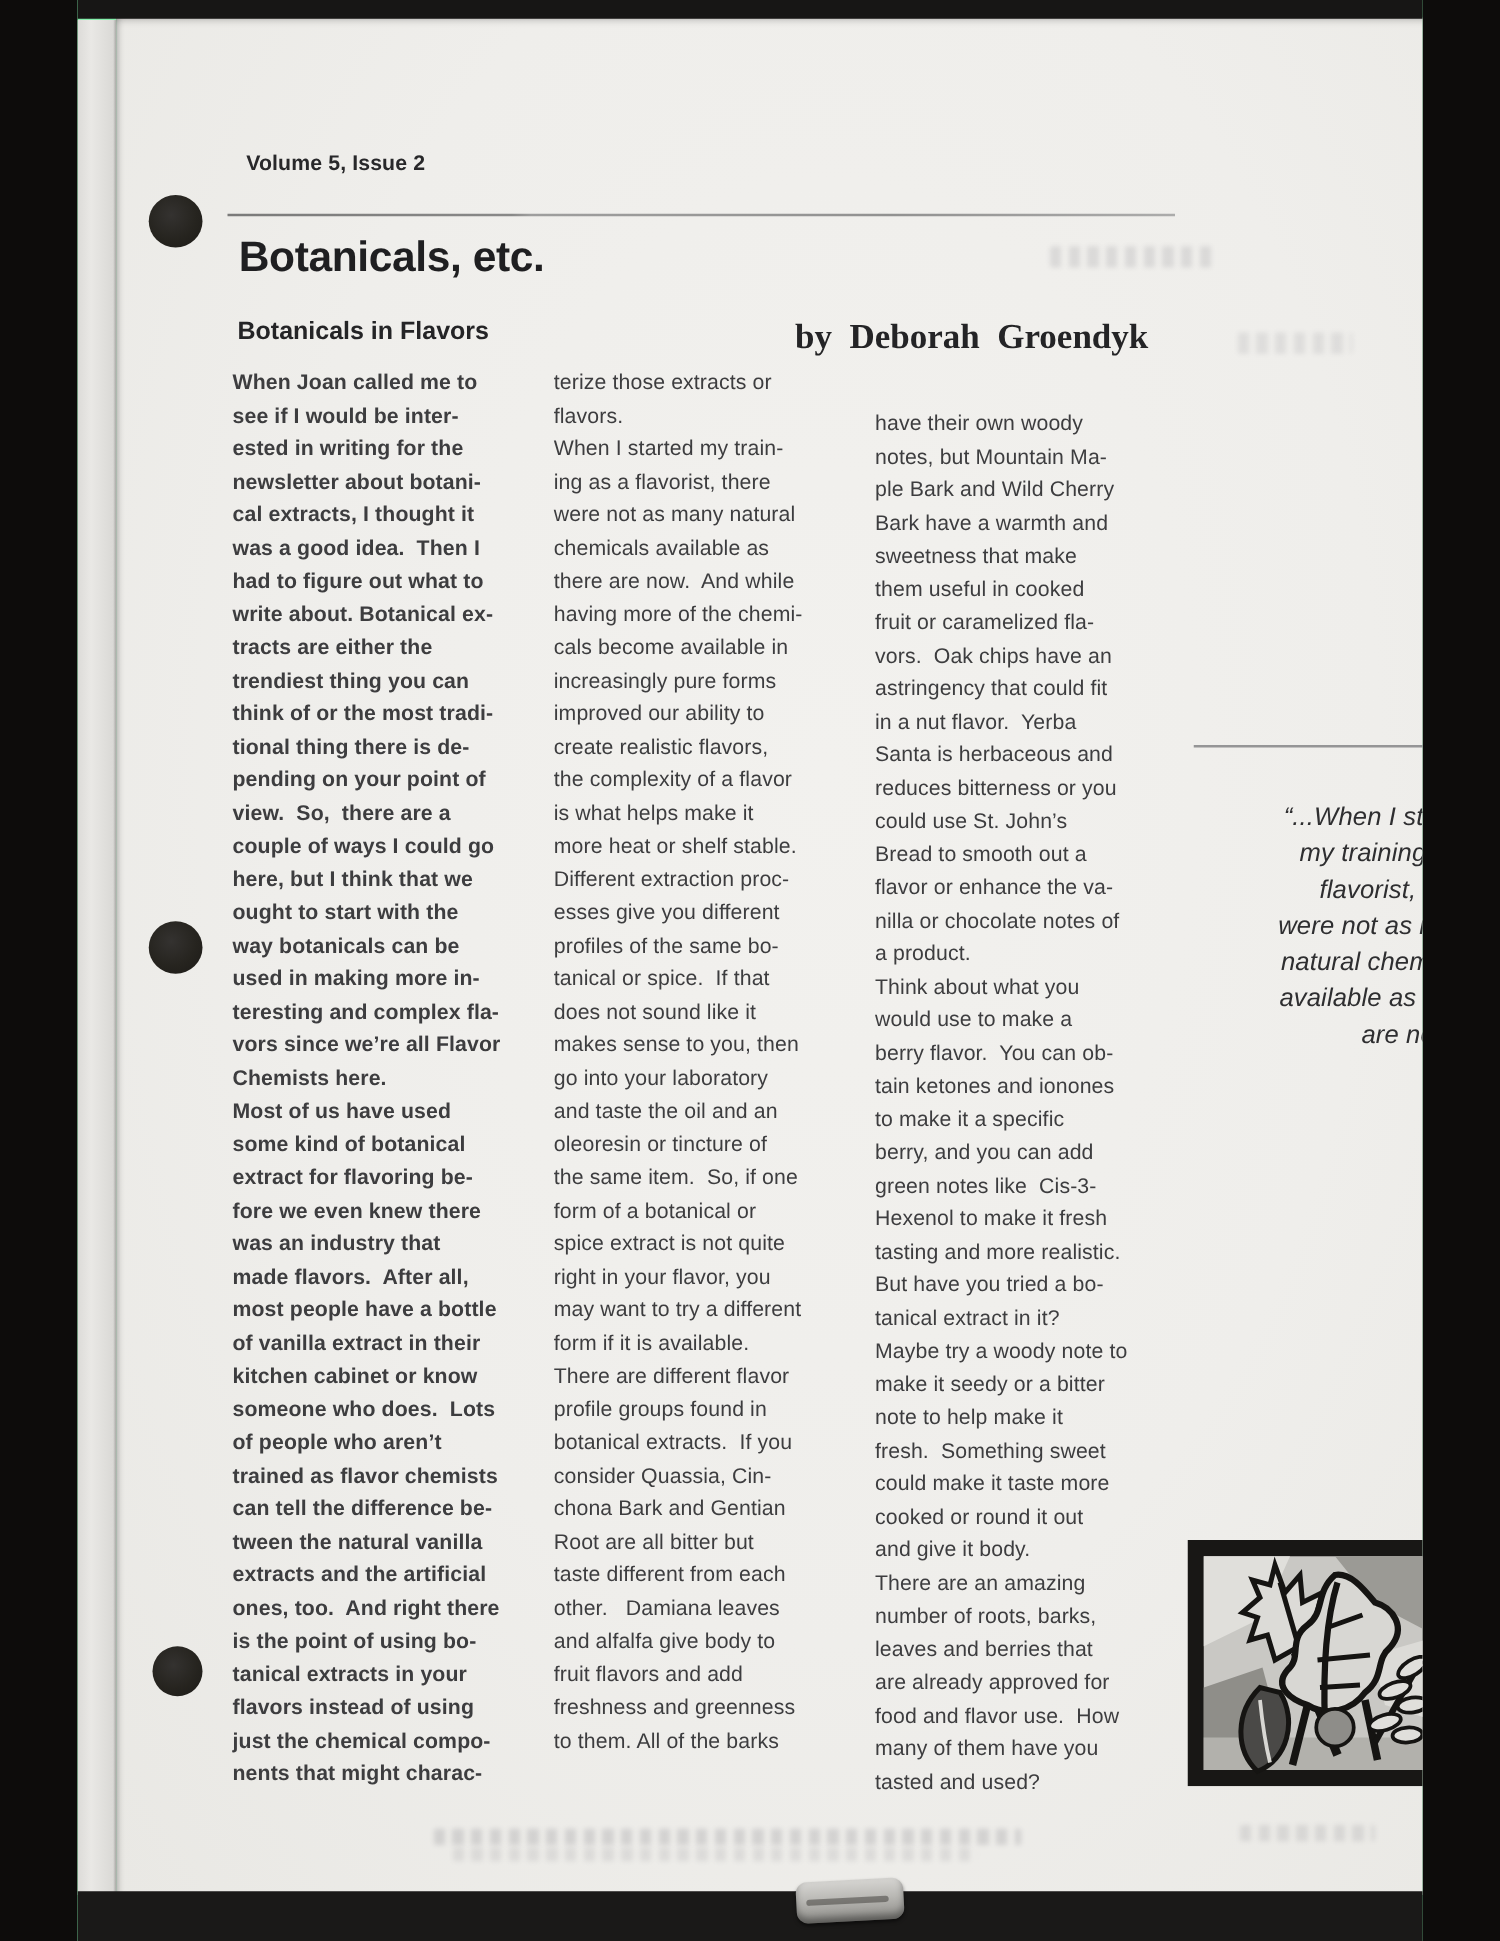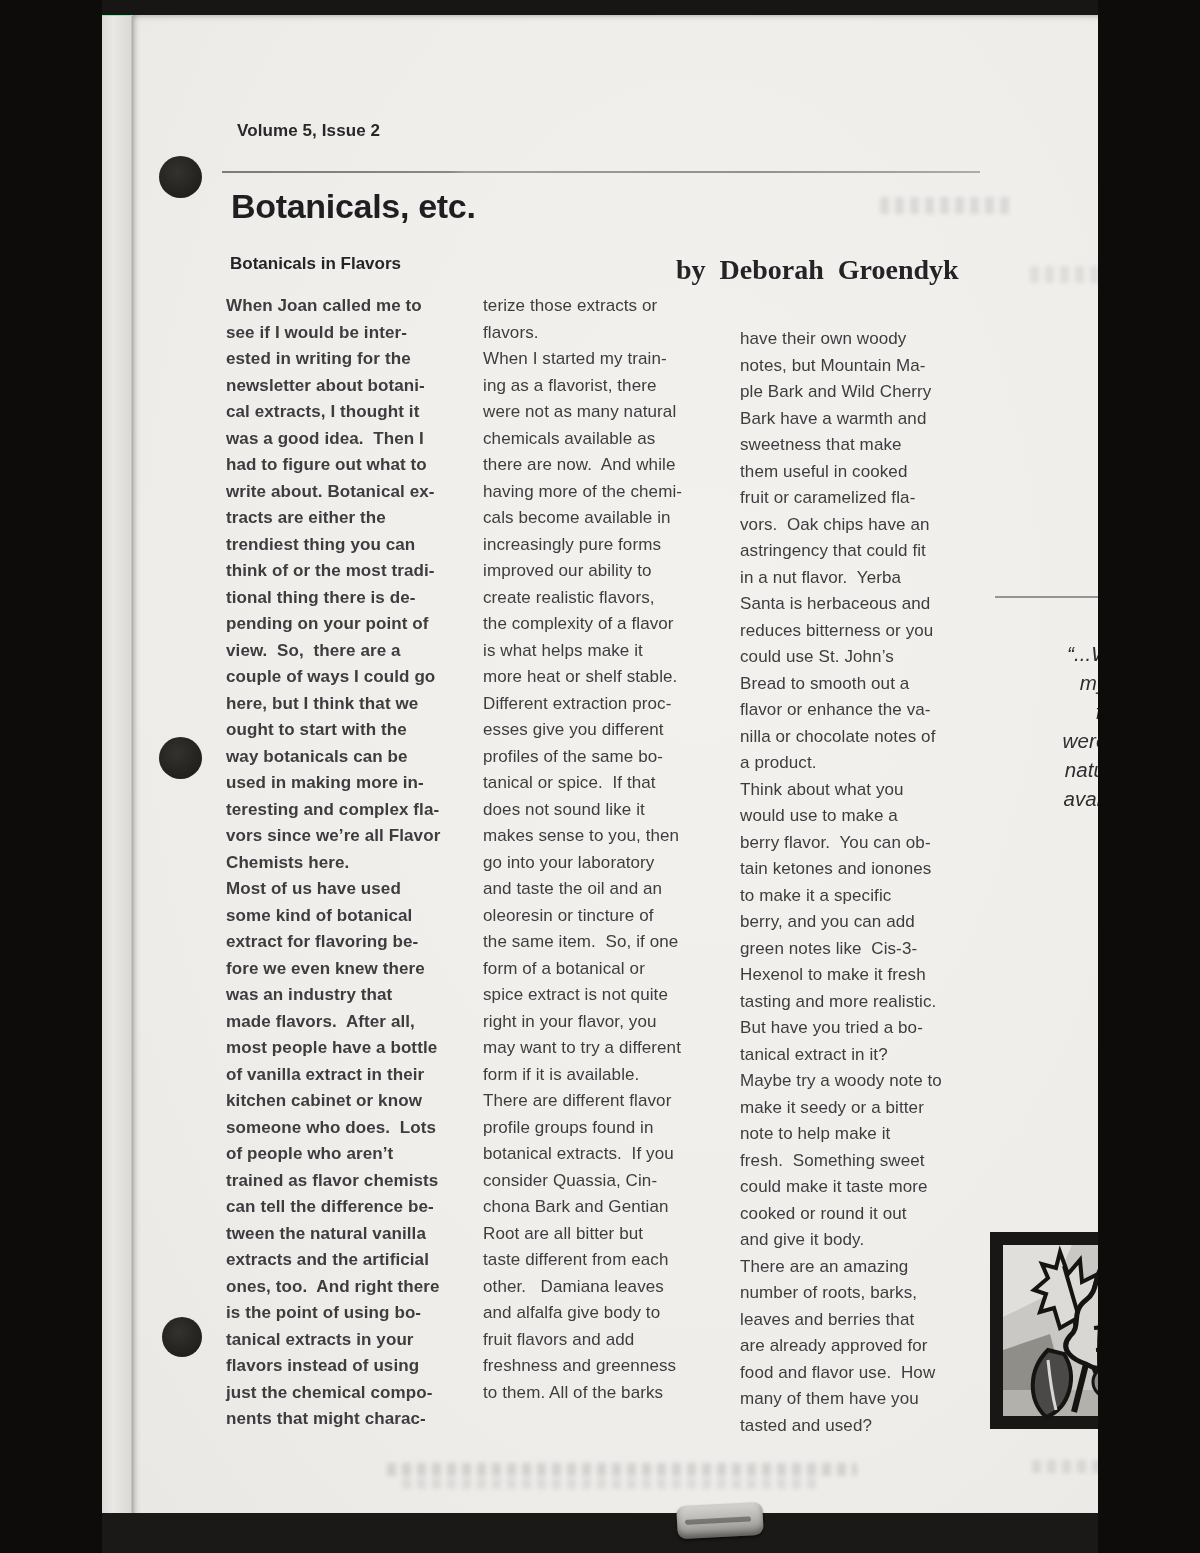--- a/index.html
+++ b/index.html
@@ -1,17 +1,17 @@
 <!DOCTYPE html>
 <html><head>
 <meta charset="utf-8">
 <style>
   html,body{margin:0;padding:0;background:#0d0c0b;}
   .scan-root{
-    position:relative;width:996px;height:1553px;margin:0 auto;
+    position:relative;width:1076px;height:1553px;margin:0 auto;
     background:#86efac;overflow:hidden;
     font-family:"Liberation Sans", sans-serif;
   }
   
   .side-strip{
     position:absolute;left:0;top:16px;width:31px;height:1500px;
     background:linear-gradient(90deg,#dcdbd8 0%,#e9e8e5 35%,#dad9d6 92%,#a7a6a3 100%);
   }
   .page{
     position:absolute;left:31px;top:14px;width:1136px;height:1502px;
@@ -42,21 +42,21 @@
     position:absolute;left:120px;top:171px;width:758px;height:2px;
     background:linear-gradient(90deg,#5e5e5e 0%,#6f6f6f 30%,#8a8a8a 32%,#7a7a7a 70%,#9b9b9b 100%);
     opacity:.8;
   }
   
   .section-title{
     position:absolute;left:129px;top:187px;font-size:34px;font-weight:bold;
     color:#1f1f21;letter-spacing:-0.3px;
   }
   .headline{
-    position:absolute;left:128px;top:254px;font-size:17px;font-weight:bold;color:#242426;
+    position:absolute;left:128px;top:254px;font-size:20px;font-weight:bold;color:#242426;
   }
   .byline{
     position:absolute;left:574px;top:254px;font-size:28px;font-weight:bold;color:#242426;
     white-space:pre;
     font-family:Liberation Serif, serif;
   }
   
   .col{
     position:absolute;top:293px;width:252px;
     font-size:17px;line-height:26.5px;color:#3d3d3f;

